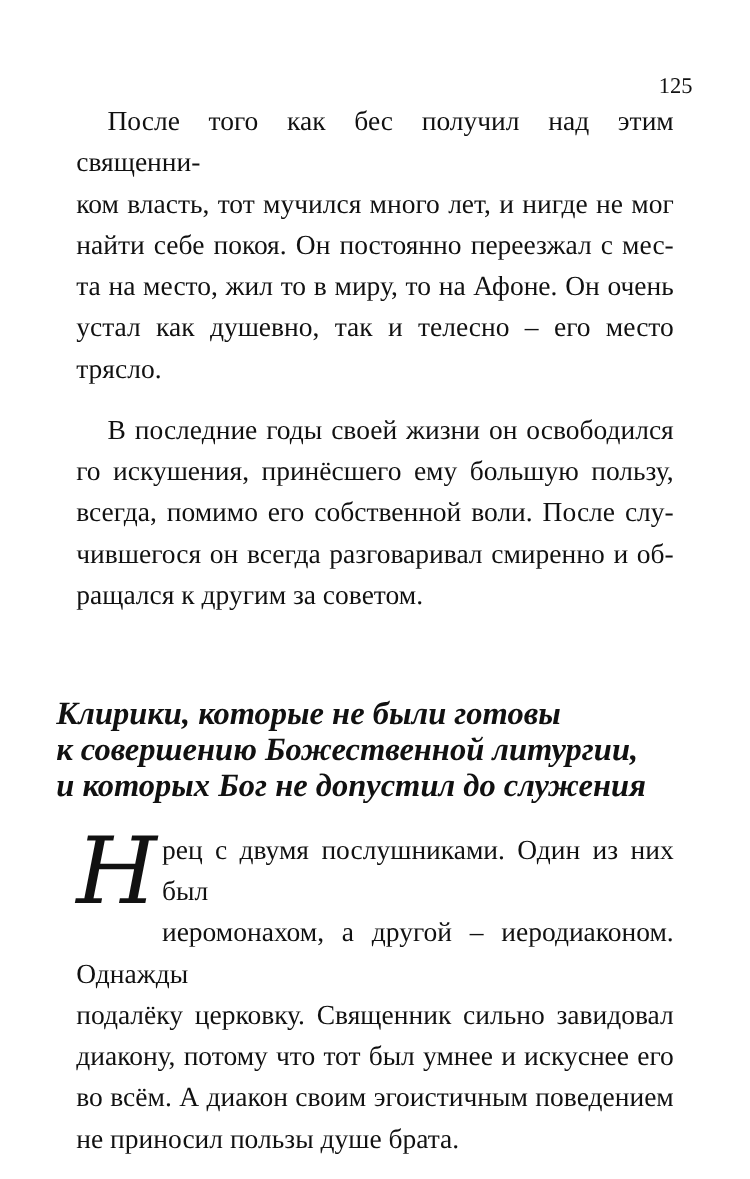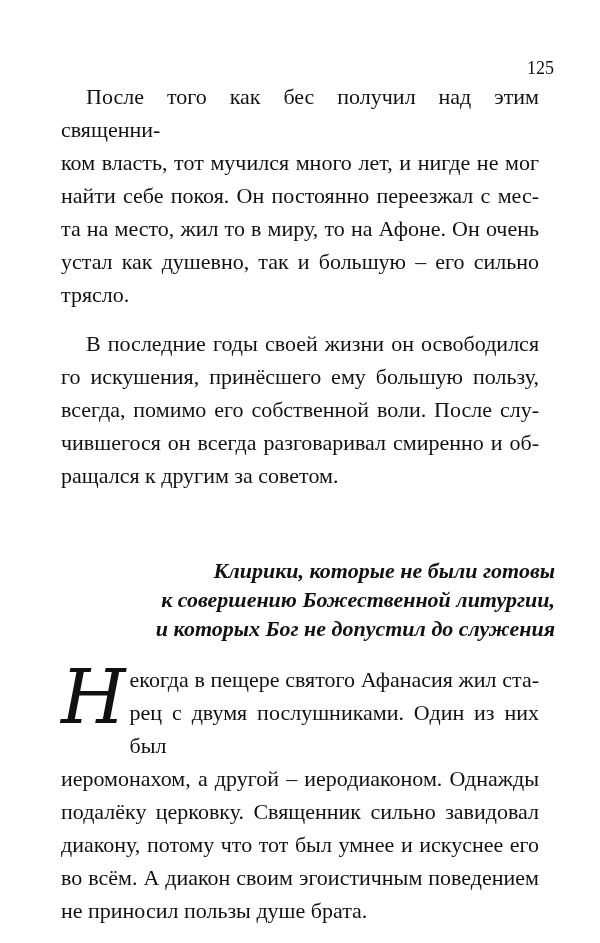--- a/index.html
+++ b/index.html
@@ -4,61 +4,60 @@
   <style>
     html, body { margin: 0; padding: 0; background: #ffffff; }
     body { width: 600px; height: 943px; position: relative; overflow: hidden;
            font-family: "Liberation Serif", "DejaVu Serif", serif; color: #111111; }
     .page-number { position: absolute; top: 24px; right: 46px; font-size: 18px; margin-top: 34px; }
     .column { position: absolute; left: 45px; width: 510px; top: 64px; }
     .para { font-size: 22px; line-height: 33px; text-align: justify; margin: 16px;
             text-indent: 25px; hyphens: manual; }
     .para .ln { display: block; text-align: justify; text-align-last: justify; }
     .para .ln.last { text-align-last: left; }
-    .heading { margin: 64px 0 20px 0; text-align: right; font-weight: bold; font-style: italic;
-               font-size: 22px; line-height: 29px; }
+    .heading { margin: 64px 0 20px 0; text-align: left; font-weight: bold; font-style: italic;
+               font-size: 26px; line-height: 29px; }
     .heading .ln { display: block; }
     .dropcap-para { text-indent: 0; }
     .dropcap { float: left; font-size: 74px; line-height: 60px; font-style: italic;
                font-family: "DejaVu Serif", "Liberation Serif", serif; margin: 4px 4px 0 0;
                height: 64px; }
   </style>
 </head>
 <body>
 
 <div class="page-number">125</div>
 
 <div class="column">
 
   <p class="para">
     <span class="ln">После того как бес получил над этим священни-</span>
     <span class="ln" style="text-indent:0">ком власть, тот мучился много лет, и нигде не мог</span>
     <span class="ln" style="text-indent:0">найти себе покоя. Он постоянно переезжал с мес-</span>
     <span class="ln" style="text-indent:0">та на место, жил то в миру, то на Афоне. Он очень</span>
-    <span class="ln" style="text-indent:0">устал как душевно, так и большую – его сильно</span>
+    <span class="ln" style="text-indent:0">устал как душевно, так и телесно – его место</span>
     <span class="ln last" style="text-indent:0">трясло.</span>
   </p>
 
   <p class="para">
     <span class="ln">В последние годы своей жизни он освободился</span>
     <span class="ln" style="text-indent:0">го искушения, принёсшего ему большую пользу,</span>
     <span class="ln" style="text-indent:0">всегда, помимо его собственной воли. После слу-</span>
     <span class="ln" style="text-indent:0">чившегося он всегда разговаривал смиренно и об-</span>
     <span class="ln last" style="text-indent:0">ращался к другим за советом.</span>
   </p>
 
   <div class="heading">
     <span class="ln">Клирики, которые не были готовы</span>
     <span class="ln">к совершению Божественной литургии,</span>
     <span class="ln">и которых Бог не допустил до служения</span>
   </div>
 
   <p class="para dropcap-para">
     <span class="dropcap">Н</span>
-    <span class="ln">екогда в пещере святого Афанасия жил ста-</span>
     <span class="ln">рец с двумя послушниками. Один из них был</span>
     <span class="ln">иеромонахом, а другой – иеродиаконом. Однажды</span>
     <span class="ln">подалёку церковку. Священник сильно завидовал</span>
     <span class="ln">диакону, потому что тот был умнее и искуснее его</span>
     <span class="ln">во всём. А диакон своим эгоистичным поведением</span>
     <span class="ln last">не приносил пользы душе брата.</span>
   </p>
 
   <p class="para">
     <span class="ln">Священник приготовился к литургии внешне,</span>

